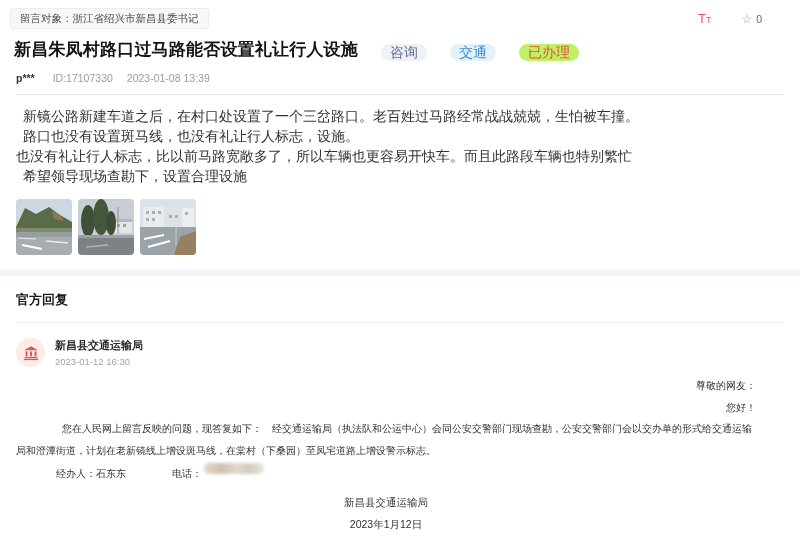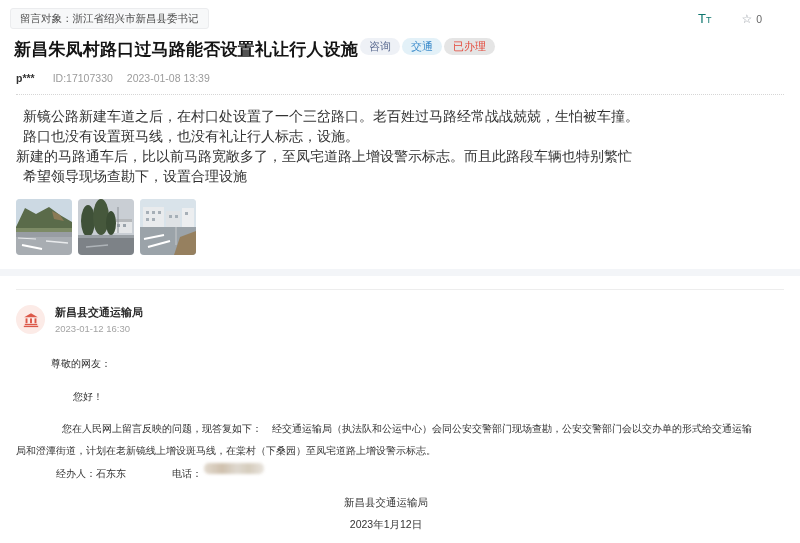--- a/index.html
+++ b/index.html
@@ -9,33 +9,33 @@
   }
   .page{width:800px;height:543px;position:relative;}
 
   
   .topbar{display:flex;justify-content:space-between;align-items:flex-start;padding:8px 38px 0 10px;}
   .badge{
     display:inline-block;background:#f7f8f9;border:1px solid #ebecee;border-radius:3px;
     padding:3px 9px;font-size:10.5px;color:#4a4a4a;line-height:13px;
   }
   .actions{display:flex;align-items:center;gap:30px;margin-top:3px;}
-  .font-ctl{color:#0f766e;cursor:pointer;line-height:14px;}
+  .font-ctl{color:#ec4899;cursor:pointer;line-height:14px;}
   .font-ctl .t-big{font-size:13px;}
   .font-ctl .t-small{font-size:9px;}
   .star-wrap{display:flex;align-items:center;gap:4px;color:#666;font-size:10.5px;cursor:pointer;}
   .star-glyph{font-size:12px;color:#9aa0a8;line-height:12px;}
 
   
-  .title-row{display:flex;align-items:flex-start;gap:2px;padding:9px 16px 0 14px;}
+  .title-row{display:flex;align-items:flex-end;gap:23px;padding:9px 16px 0 14px;}
   .title-row h1{margin:0;font-size:17px;font-weight:700;color:#141414;letter-spacing:.2px;white-space:nowrap;}
-  .tag{font-size:11px;line-height:11px;padding:3px 9px;border-radius:9px;white-space:nowrap;}
+  .tag{font-size:14px;line-height:11px;padding:3px 9px;border-radius:9px;white-space:nowrap;}
   .tag-consult{background:#eef1f6;color:#5d6d92;}
   .tag-traffic{background:#e3f1f8;color:#3c8ccb;}
-  .tag-done{background:#e5e5e5;color:#e44a3c;}
+  .tag-done{background:#bef264;color:#e44a3c;}
 
   
   .meta-row{display:flex;align-items:center;padding:11px 16px 0 16px;font-size:10.5px;}
   .meta-author{color:#333;font-weight:700;margin-right:18px;}
   .meta-id{color:#9b9b9b;margin-right:14px;}
   .meta-date{color:#9b9b9b;}
 
   .dotted-divider{margin:10px 16px 0 16px;border-top:1px dotted #d6d6d6;height:0;}
 
   
@@ -55,21 +55,21 @@
   
   .reply-heading{margin:0;padding:15px 16px 0 16px;font-size:13px;font-weight:700;color:#1a1a1a;}
   .reply-divider{margin:13px 16px 0 16px;border-top:1px solid #ededed;height:0;}
 
   .reply-head{display:flex;align-items:flex-start;gap:10px;padding:15px 16px 0 16px;}
   .avatar{width:29px;height:29px;border-radius:50%;background:#fcebe7;display:flex;align-items:center;justify-content:center;flex:0 0 auto;}
   .reply-org{font-size:11px;font-weight:700;color:#2a2a2a;line-height:13px;margin-top:1px;}
   .reply-date{font-size:9.5px;color:#a3a3a3;margin-top:4px;}
 
   .reply-body{padding:8px 16px 0 16px;width:740px;font-size:10px;line-height:22px;color:#333;}
-  .r-line{margin:11px;}
+  .r-line{margin:0;text-align:right;}
   .r-line-0{padding-left:24px;}
   .r-line-1{padding-left:46px;}
   .r-para{margin:0;text-indent:46px;font-family:Liberation Mono, monospace;}
   .handler-row{margin:0;padding-left:40px;display:flex;}
   .phone-label{margin-left:46px;}
   .phone-blob{
     display:inline-block;width:60px;height:11px;margin-left:2px;border-radius:5px;
     background:linear-gradient(90deg,#ddd3c6 0%,#c7b6a0 30%,#d9d2c7 55%,#cfc4b2 75%,#e4dfd7 100%);
     filter:blur(1.5px);opacity:.85;
   }
@@ -103,21 +103,21 @@
     <span class="meta-author">p***</span>
     <span class="meta-id">ID:17107330</span>
     <span class="meta-date">2023-01-08 13:39</span>
   </div>
 
   <div class="dotted-divider"></div>
 
   <div class="body-text">
     <p class="msg-line indent">新镜公路新建车道之后，在村口处设置了一个三岔路口。老百姓过马路经常战战兢兢，生怕被车撞。</p>
     <p class="msg-line indent">路口也没有设置斑马线，也没有礼让行人标志，设施。</p>
-    <p class="msg-line">新建的马路通车后，比以前马路宽敞多了，至凤宅道路上增设警示标志。而且此路段车辆也特别繁忙</p>
+    <p class="msg-line">也没有礼让行人标志，比以前马路宽敞多了，所以车辆也更容易开快车。而且此路段车辆也特别繁忙</p>
     <p class="msg-line indent">希望领导现场查勘下，设置合理设施</p>
   </div>
 
   <div class="photos">
     <div class="photo">
       <svg width="56" height="56" viewBox="0 0 56 56">
         <rect x="0" y="0" width="56" height="28" fill="#ccd9e3"></rect>
         <polygon points="0,28 9,9 20,15 33,8 44,16 56,23 56,31 0,31" fill="#5a6b4a"></polygon>
         <polygon points="36,12 44,16 48,22 38,20" fill="#8a7a55"></polygon>
         <rect x="0" y="29" width="56" height="4" fill="#7d8b66"></rect>
@@ -163,20 +163,21 @@
         <line x1="4" y1="40" x2="24" y2="36" stroke="#ffffff" stroke-width="2"></line>
         <line x1="8" y1="48" x2="30" y2="42" stroke="#ffffff" stroke-width="2"></line>
         <line x1="36" y1="28" x2="36" y2="46" stroke="#b8bcc0" stroke-width="1.5"></line>
       </svg>
     </div>
   </div>
 
 
   <div class="section-band"></div>
 
+  <h2 class="reply-heading">官方回复</h2>
   <div class="reply-divider"></div>
 
   <div class="reply-head">
     <div class="avatar">
       <svg width="16" height="16" viewBox="0 0 20 20">
         <g fill="#dc5849">
           <polygon points="10,1.5 18.5,6.5 1.5,6.5"></polygon>
           <rect x="3.2" y="8" width="2.4" height="6"></rect>
           <rect x="8.8" y="8" width="2.4" height="6"></rect>
           <rect x="14.4" y="8" width="2.4" height="6"></rect>

